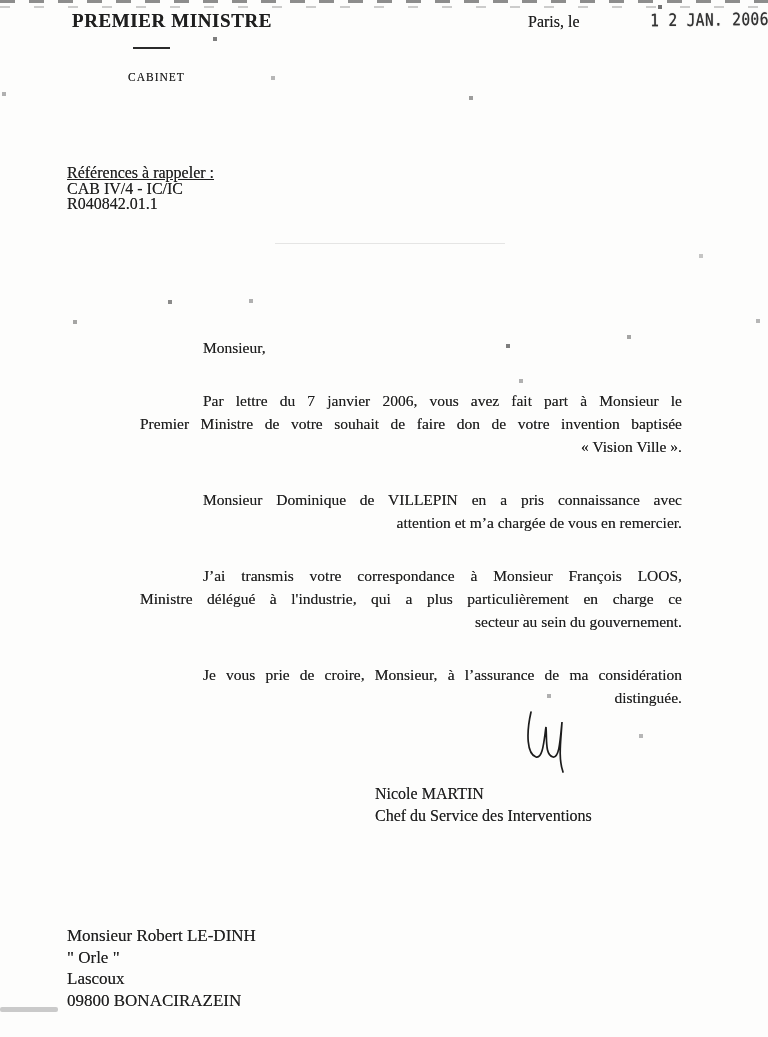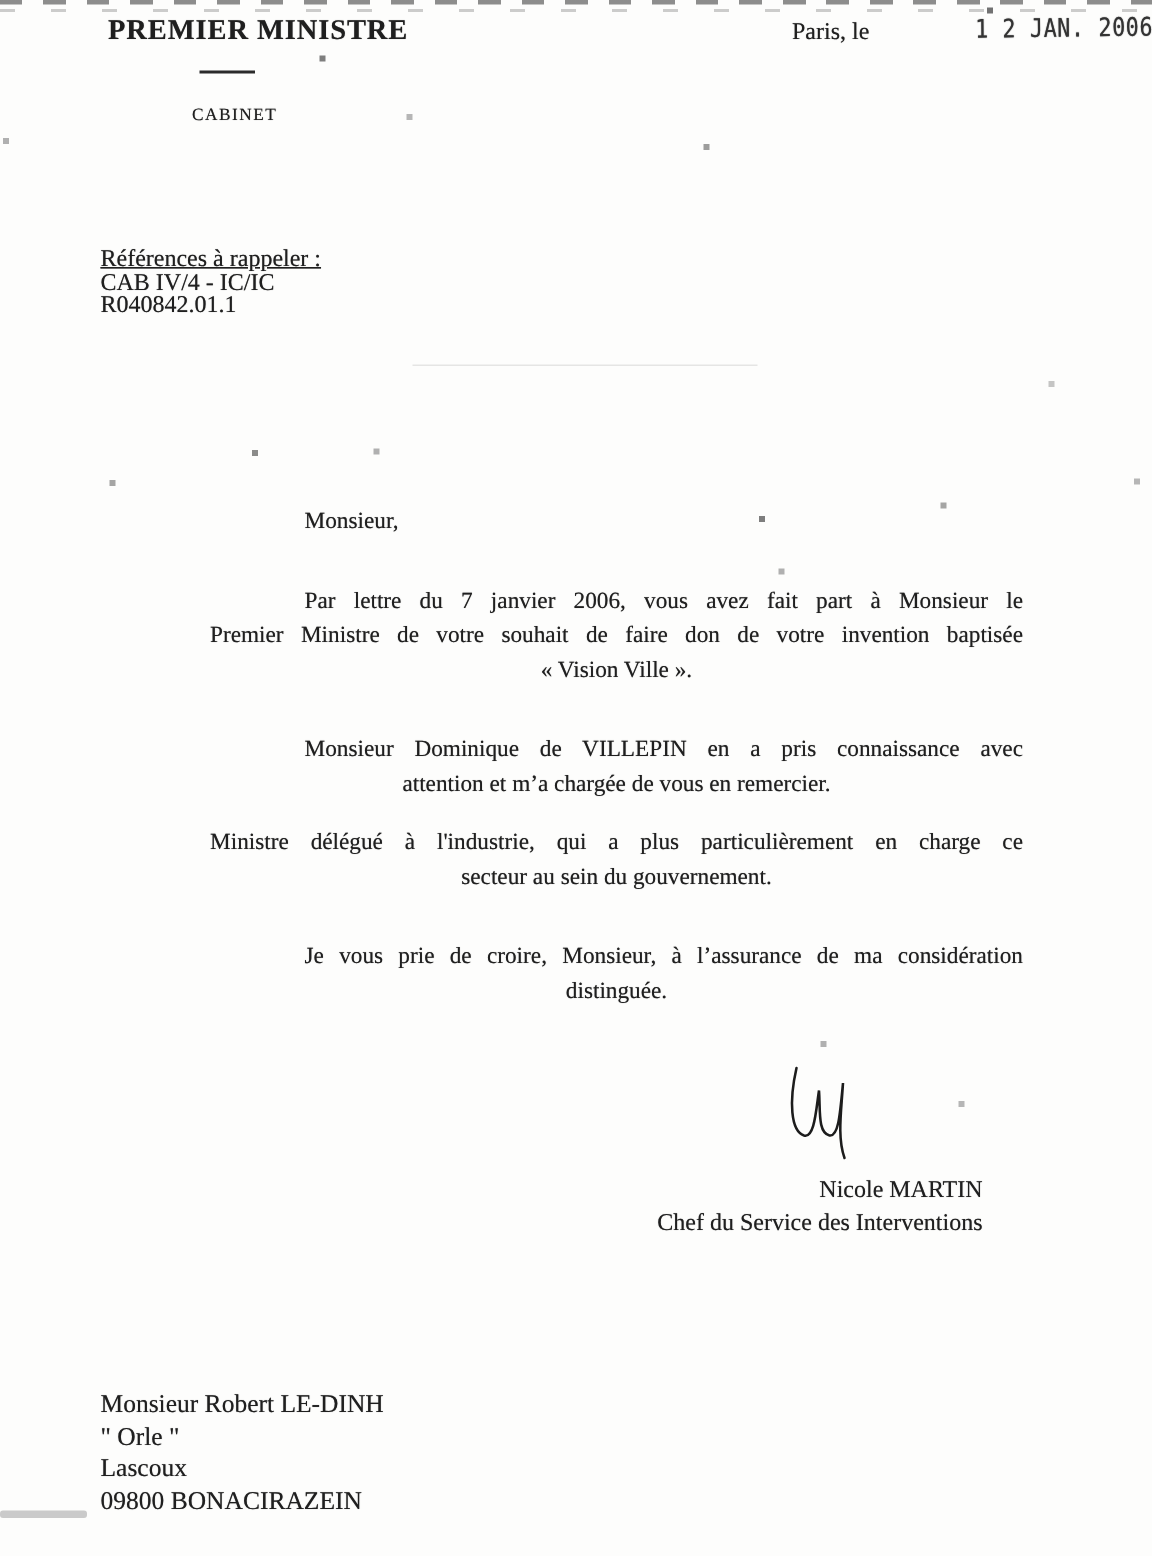--- a/index.html
+++ b/index.html
@@ -50,31 +50,31 @@
     font-size: 16px; line-height: 15.5px; white-space: nowrap;
   }
   .ref-label { text-decoration: underline; }
   
   .letter-body {
     position: absolute; left: 140px; top: 336px; width: 542px;
     font-size: 15.5px; line-height: 23px;
   }
   .salutation { padding-left: 63px; margin-bottom: 27px; }
   .para { margin-bottom: 16px; }
-  .line { text-align: center; }
+  .line { text-align: right; }
   .line.just { text-align: justify; text-align-last: justify; }
   .line.indent { padding-left: 63px; margin-top: 30px; }
   
   .sig-squiggle {
     position: absolute; left: 524px; top: 710px;
     width: 46px; height: 68px;
   }
   .sig-block {
     position: absolute; left: 375px; top: 783px; width: 280px;
-    text-align: right; font-size: 16px; line-height: 22px;
+    text-align: left; font-size: 16px; line-height: 22px;
     white-space: nowrap;
   }
   
   .recipient {
     position: absolute; left: 67px; top: 925px;
     font-size: 17px; line-height: 21.5px; white-space: nowrap;
   }
   
   .noise-top {
     position: absolute; left: 0; top: 0; width: 768px; height: 3px;
@@ -144,20 +144,21 @@
       <div class="line just">Premier Ministre de votre souhait de faire don de votre invention baptisée</div>
       <div class="line">« Vision Ville ».</div>
     </div>
 
     <div class="para">
       <div class="line indent just">Monsieur Dominique de VILLEPIN en a pris connaissance avec</div>
       <div class="line">attention et m’a chargée de vous en remercier.</div>
     </div>
 
     <div class="para">
+      <div class="line indent just">J’ai transmis votre correspondance à Monsieur François LOOS,</div>
       <div class="line just">Ministre délégué à l'industrie, qui a plus particulièrement en charge ce</div>
       <div class="line">secteur au sein du gouvernement.</div>
     </div>
 
     <div class="para">
       <div class="line indent just">Je vous prie de croire, Monsieur, à l’assurance de ma considération</div>
       <div class="line">distinguée.</div>
     </div>
   </div>
 

